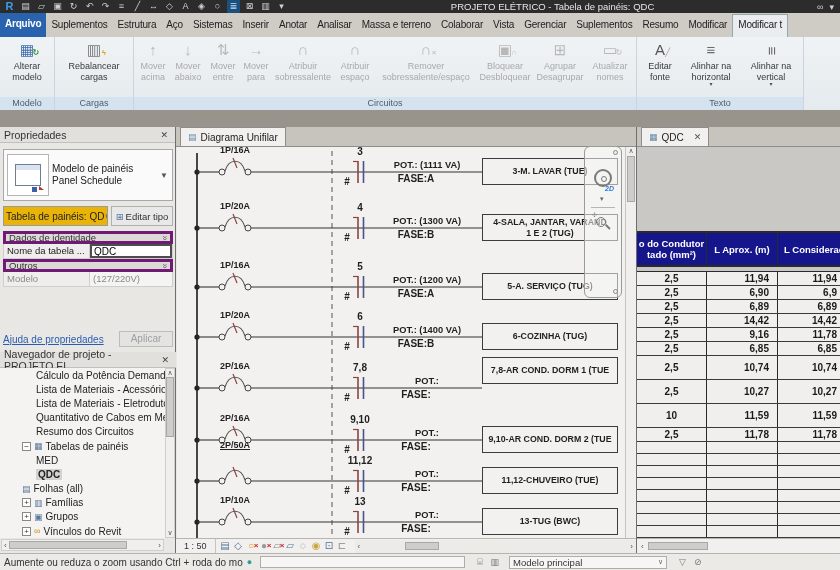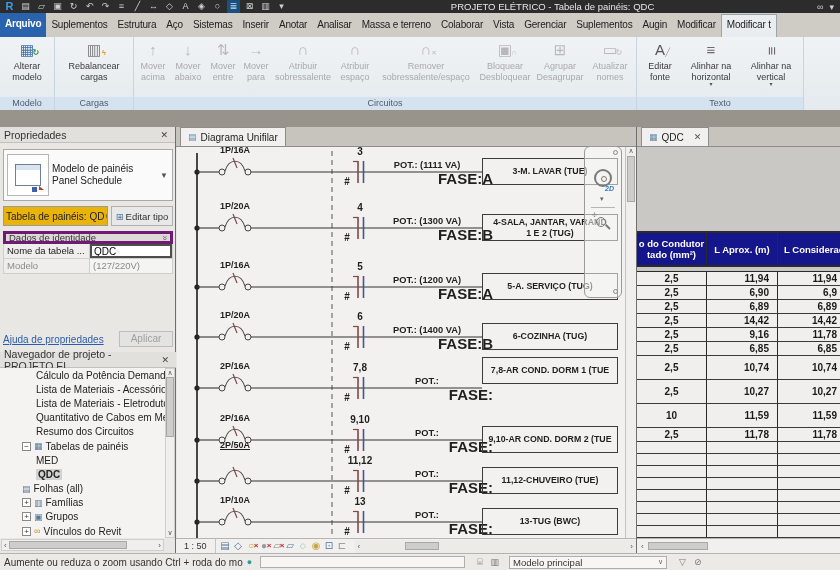--- a/index.html
+++ b/index.html
@@ -112,21 +112,21 @@
   .vtab .x{font-size:9px;color:#555;margin-left:6px;}
 
   
   #dcanvas{position:absolute;left:1px;top:20px;width:448px;height:391px;background:#f2f1ef;overflow:hidden;}
   #wires{position:absolute;left:0;top:0;}
   .blabel,.cnum,.hash,.pot,.fase{position:absolute;color:#1f1f1f;text-align:center;}
   .blabel{width:84px;left:16px;font-size:9px;font-weight:bold;}
   .cnum{width:44px;left:161px;font-size:10px;font-weight:bold;}
   .hash{width:16px;left:162px;font-size:10px;font-weight:bold;}
   .pot{width:104px;left:198px;font-size:9.3px;font-weight:bold;height:12px;line-height:12px;}
-  .fase{width:100px;left:216px;font-size:15px;font-weight:bold;height:12px;line-height:12px;text-align:right;}
+  .fase{width:100px;left:189px;font-size:10px;font-weight:bold;height:12px;line-height:12px;}
   .cbox{position:absolute;left:305px;width:136px;height:27px;border:1.4px solid #3c3c3c;
     display:flex;align-items:center;justify-content:center;font-size:8.8px;font-weight:bold;color:#1f1f1f;
     line-height:1.15;white-space:pre;overflow:hidden;text-align:center;}
   #cvscroll{position:absolute;right:0;top:20px;width:11px;height:391px;background:#f0efed;border-left:1px solid #c6c4c0;
     font-size:7px;color:#555;text-align:center;}
   #cvscroll .vthumb{margin:1px auto;width:8px;height:46px;}
 
   
   #viewbar{position:absolute;left:0;top:411px;width:460px;height:15px;background:#f1f0ee;border-top:1px solid #b7b5b1;
     display:flex;align-items:center;font-size:9px;color:#333;justify-content:center;}
@@ -217,21 +217,21 @@
       <div class="rtab">Aço</div>
       <div class="rtab">Sistemas</div>
       <div class="rtab">Inserir</div>
       <div class="rtab">Anotar</div>
       <div class="rtab">Analisar</div>
       <div class="rtab">Massa e terreno</div>
       <div class="rtab">Colaborar</div>
       <div class="rtab">Vista</div>
       <div class="rtab">Gerenciar</div>
       <div class="rtab">Suplementos</div>
-      <div class="rtab">Augin</div>
+      <div class="rtab">Resumo</div>
       <div class="rtab">Modificar</div>
       <div class="rtab active">Modificar t</div>
     </div>
 
   <div id="ribbon">
       <div class="rgroup">
         <div class="rbtns">
           <div class="rbtn" style="width: 50px;">
             <span class="ric" style="color: rgb(63, 111, 174);">▦<span class="rovl" style="color: rgb(46, 139, 46);">↻</span></span>
             <span class="rlbl">Alterar modelo</span>
@@ -347,20 +347,24 @@
       <div id="paramtbl">
         <div class="pgrouphead">
           <span>Dados de identidade</span>
           <span class="chev rot90">»</span>
         </div>
         <div class="prow">
           <div class="pname">Nome da tabela ...</div>
           <div class="pval">
             <input value="QDC" style="">
           </div>
+        </div>
+        <div class="pgrouphead">
+          <span>Outros</span>
+          <span class="chev rot90">»</span>
         </div>
         <div class="prow">
           <div class="pname ro">Modelo</div>
           <div class="pval ro">(127/220V)</div>
         </div>
       </div>
       <div id="palfooter">
         <span id="helplink">Ajuda de propriedades</span>
         <span id="applybtn">Aplicar</span>
       </div>

